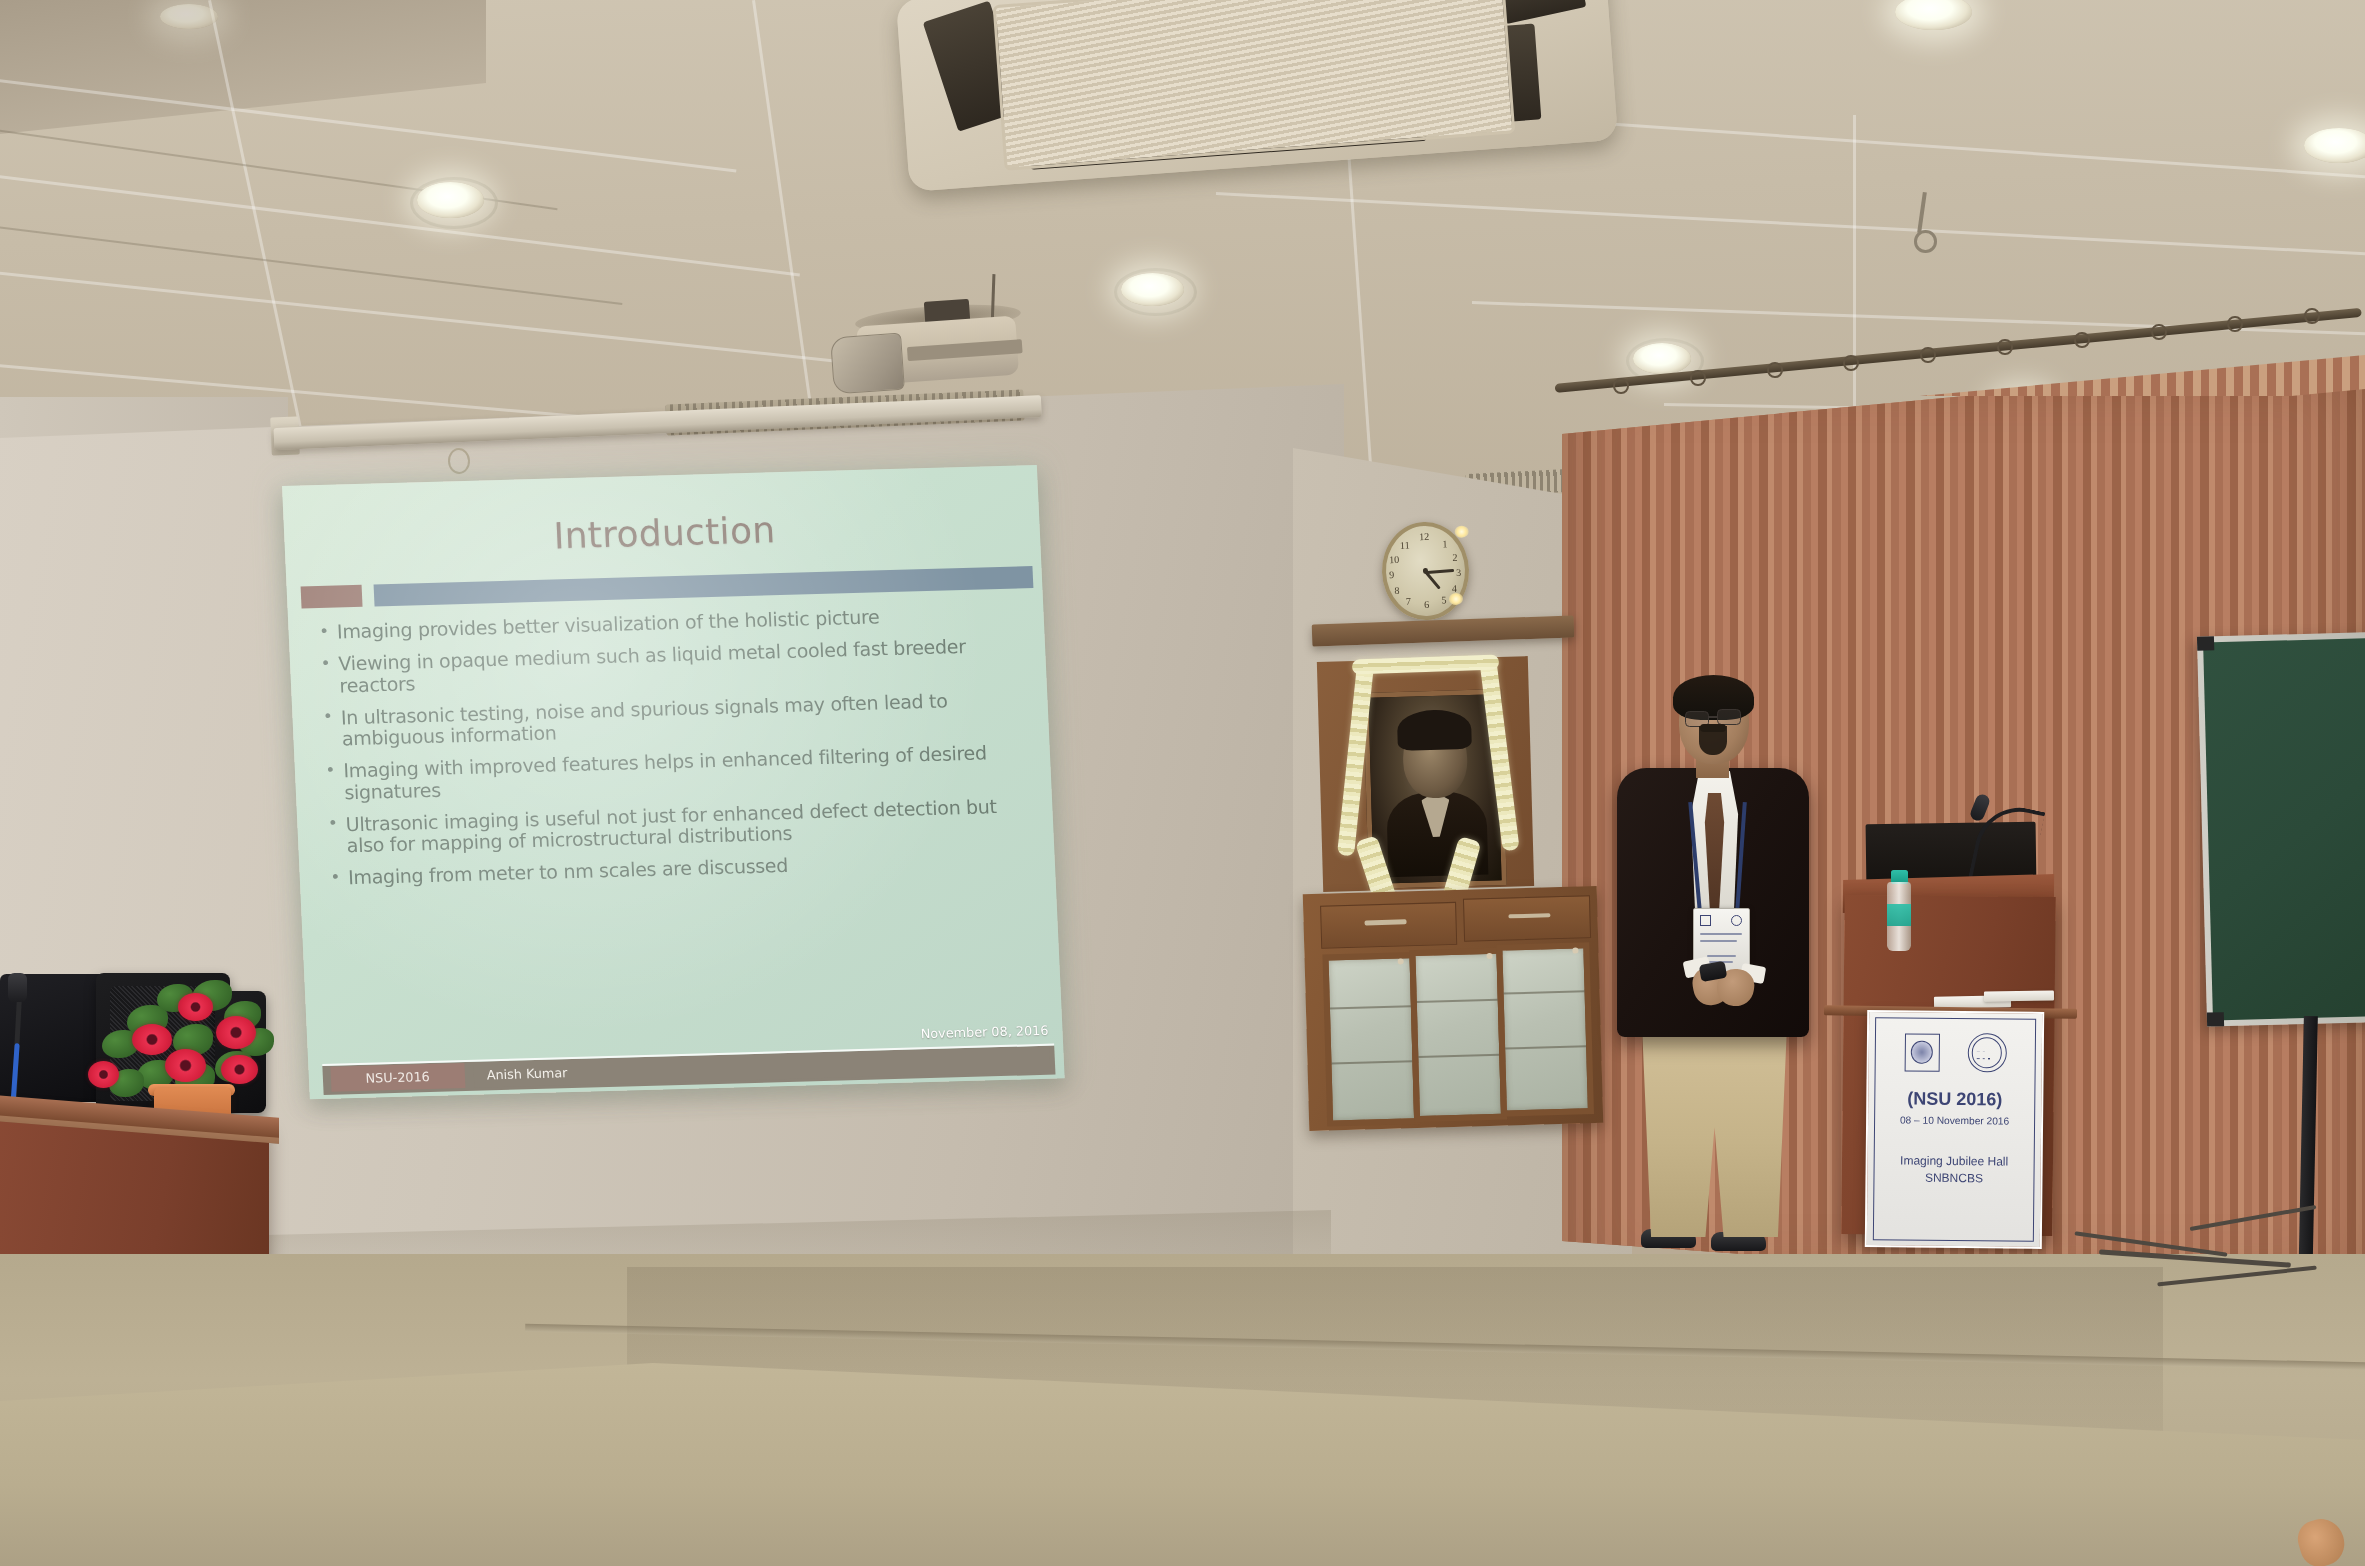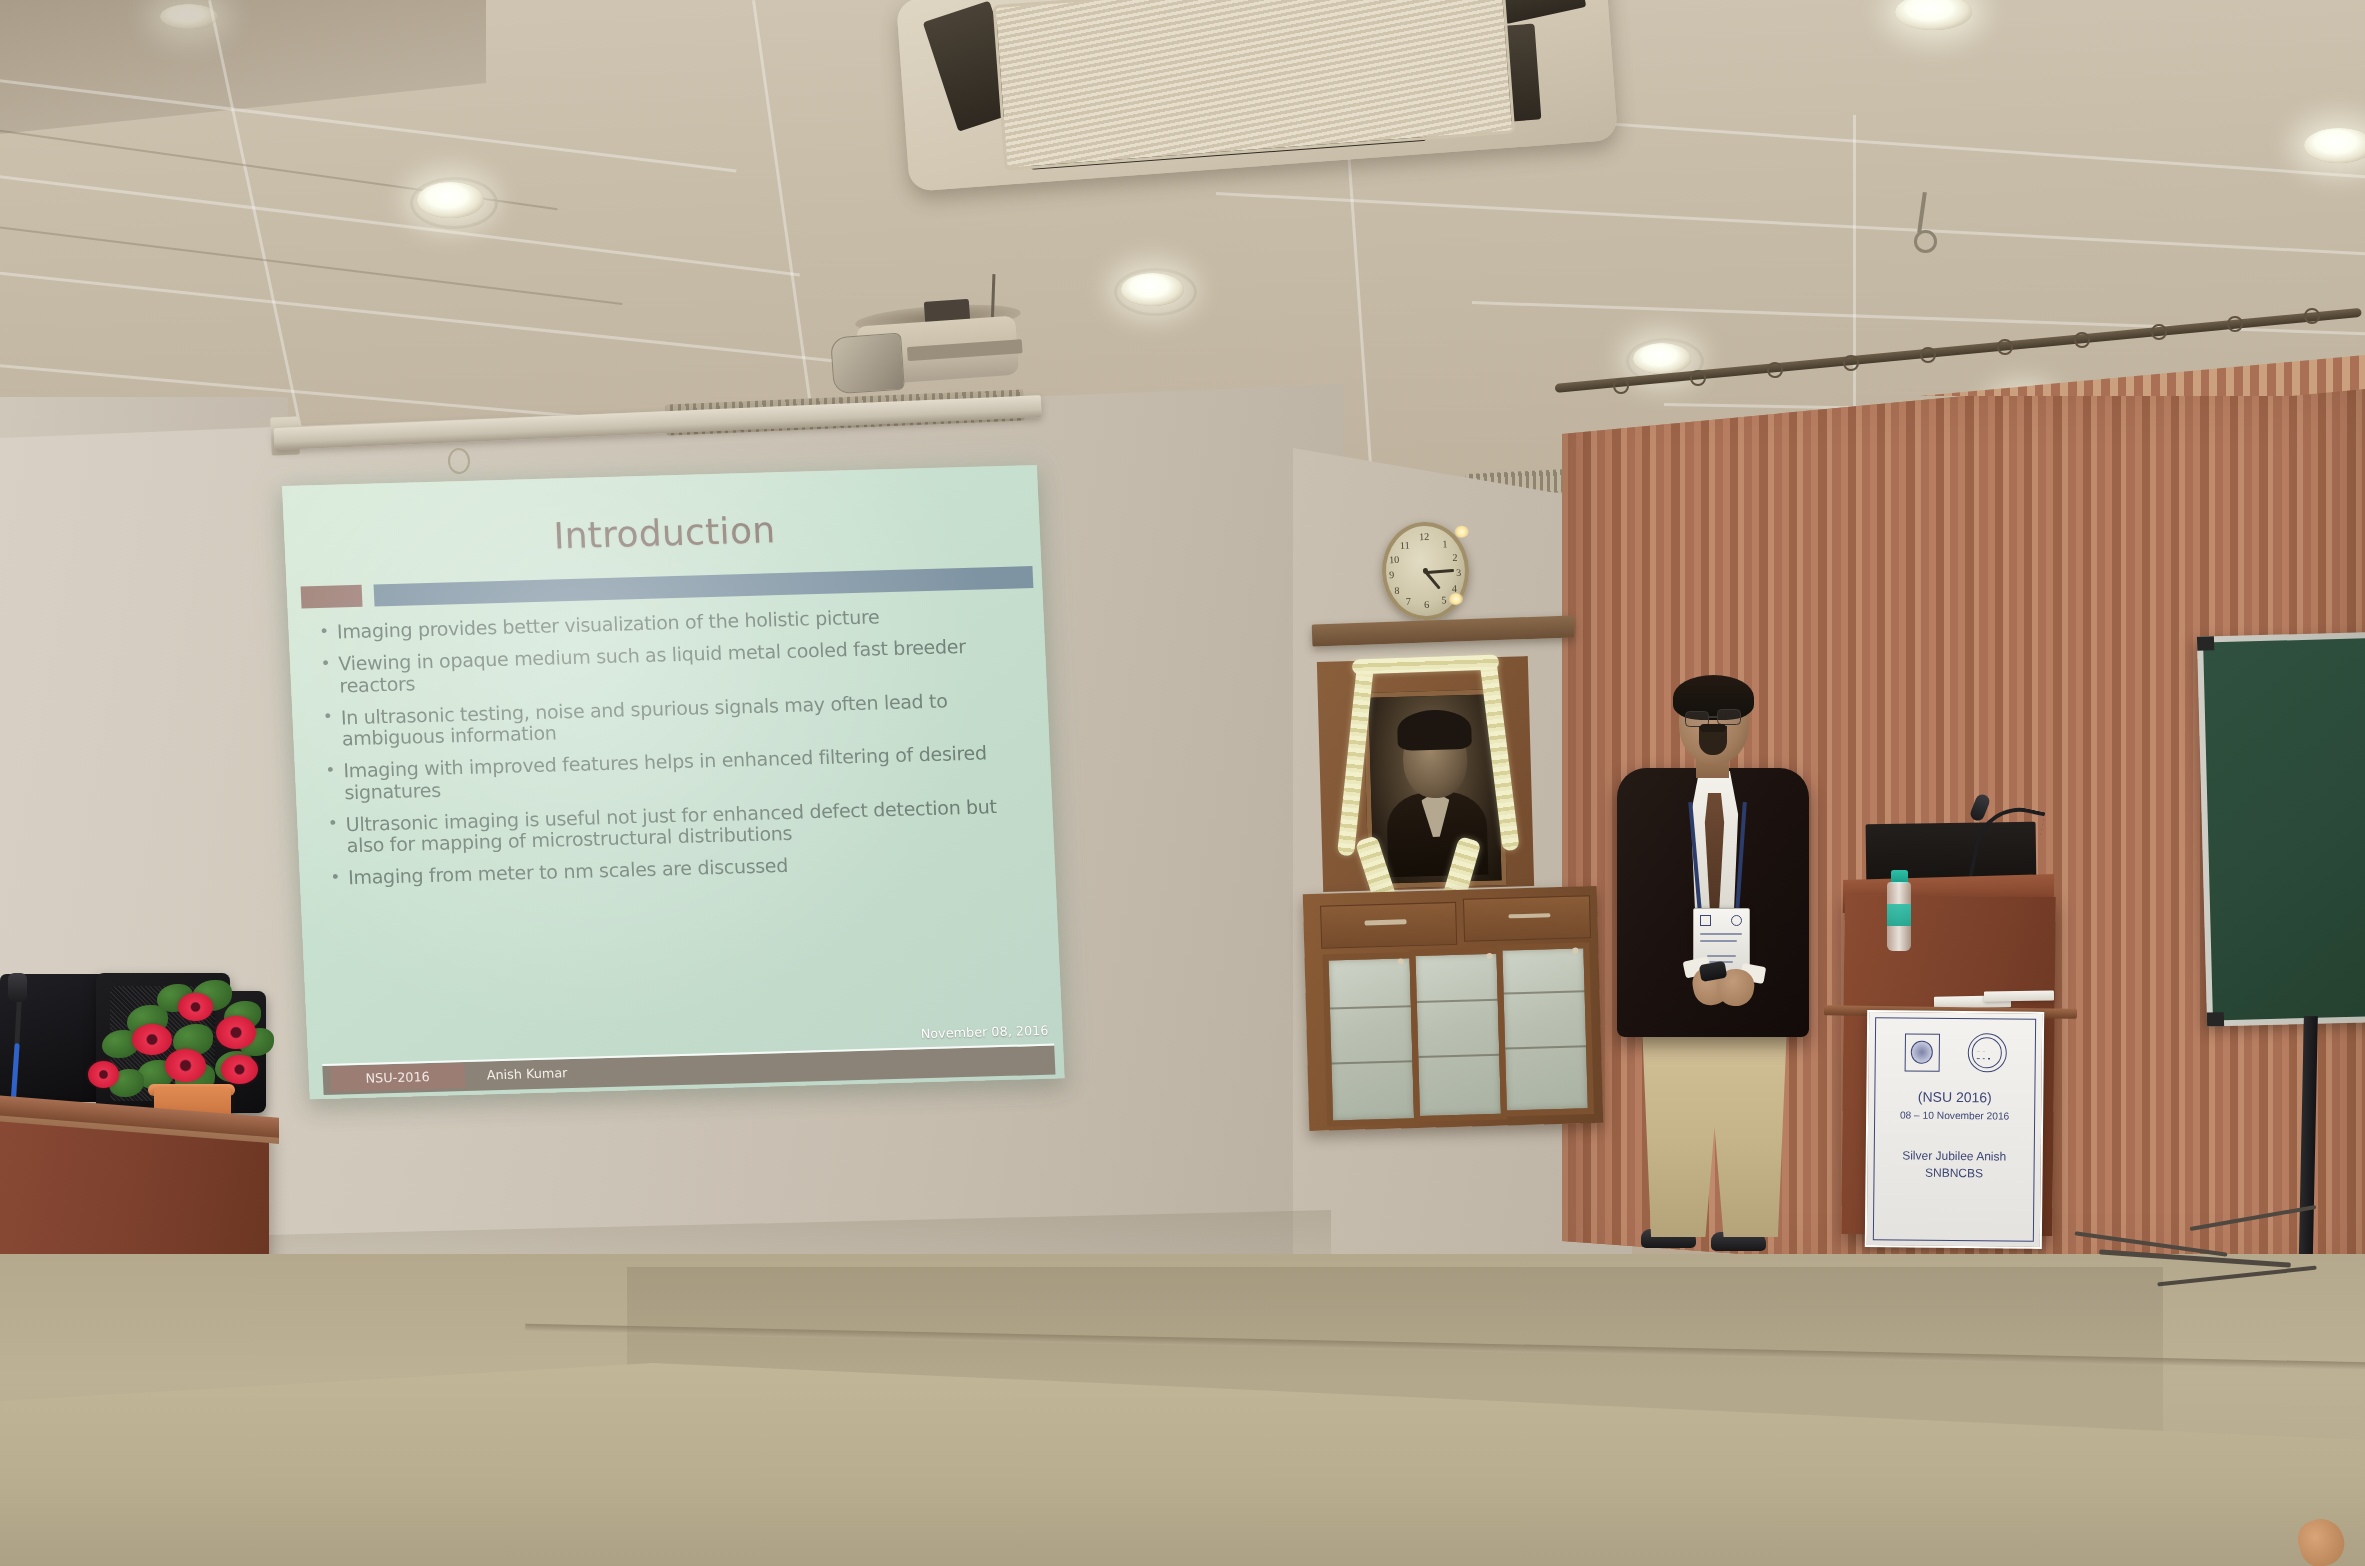--- a/index.html
+++ b/index.html
@@ -559,22 +559,22 @@
   }
   .logo-wave {
     position: absolute;
     left: 7.7px; top: 16.6px; width: 22px; height: 8.3px;
     background:
       radial-gradient(circle at 12% 100%, #3d4574 0 1.3px, transparent 1.3px),
       radial-gradient(circle at 36% 100%, #3d4574 0 1.3px, transparent 1.3px),
       radial-gradient(circle at 60% 100%, #3d4574 0 1.3px, transparent 1.3px);
   }
   #sign-title {
-    font-size: 14px;
-    font-weight: normal;
+    font-size: 18px;
+    font-weight: bold;
     color: #3d4574;
     font-family: "Liberation Sans", sans-serif;
     margin-bottom: 5.1px;
   }
   #sign-dates {
     font-size: 10.2px;
     color: #3d4574;
     font-family: "Liberation Sans", sans-serif;
     margin-bottom: 28px;
   }
@@ -1096,21 +1096,21 @@
   <div id="podium-sign" class="abs">
     <div id="sign-inner">
       <div id="sign-logos">
         <div class="logo-box"></div>
         <div class="logo-circle">
           <div class="logo-wave"></div>
         </div>
       </div>
       <div id="sign-title">(NSU 2016)</div>
       <div id="sign-dates">08 – 10 November 2016</div>
-      <div id="sign-venue1">Silver Jubilee Anish</div>
+      <div id="sign-venue1">Imaging Jubilee Hall</div>
       <div id="sign-venue2">SNBNCBS</div>
     </div>
   </div>
 
   <div id="board" class="abs">
     <div id="board-frame" class="abs">
       <div id="board-surface"></div>
     </div>
     <div class="board-corner" style="left:0; top:0;"></div>
     <div class="board-corner" style="left:0; bottom:0;"></div>

